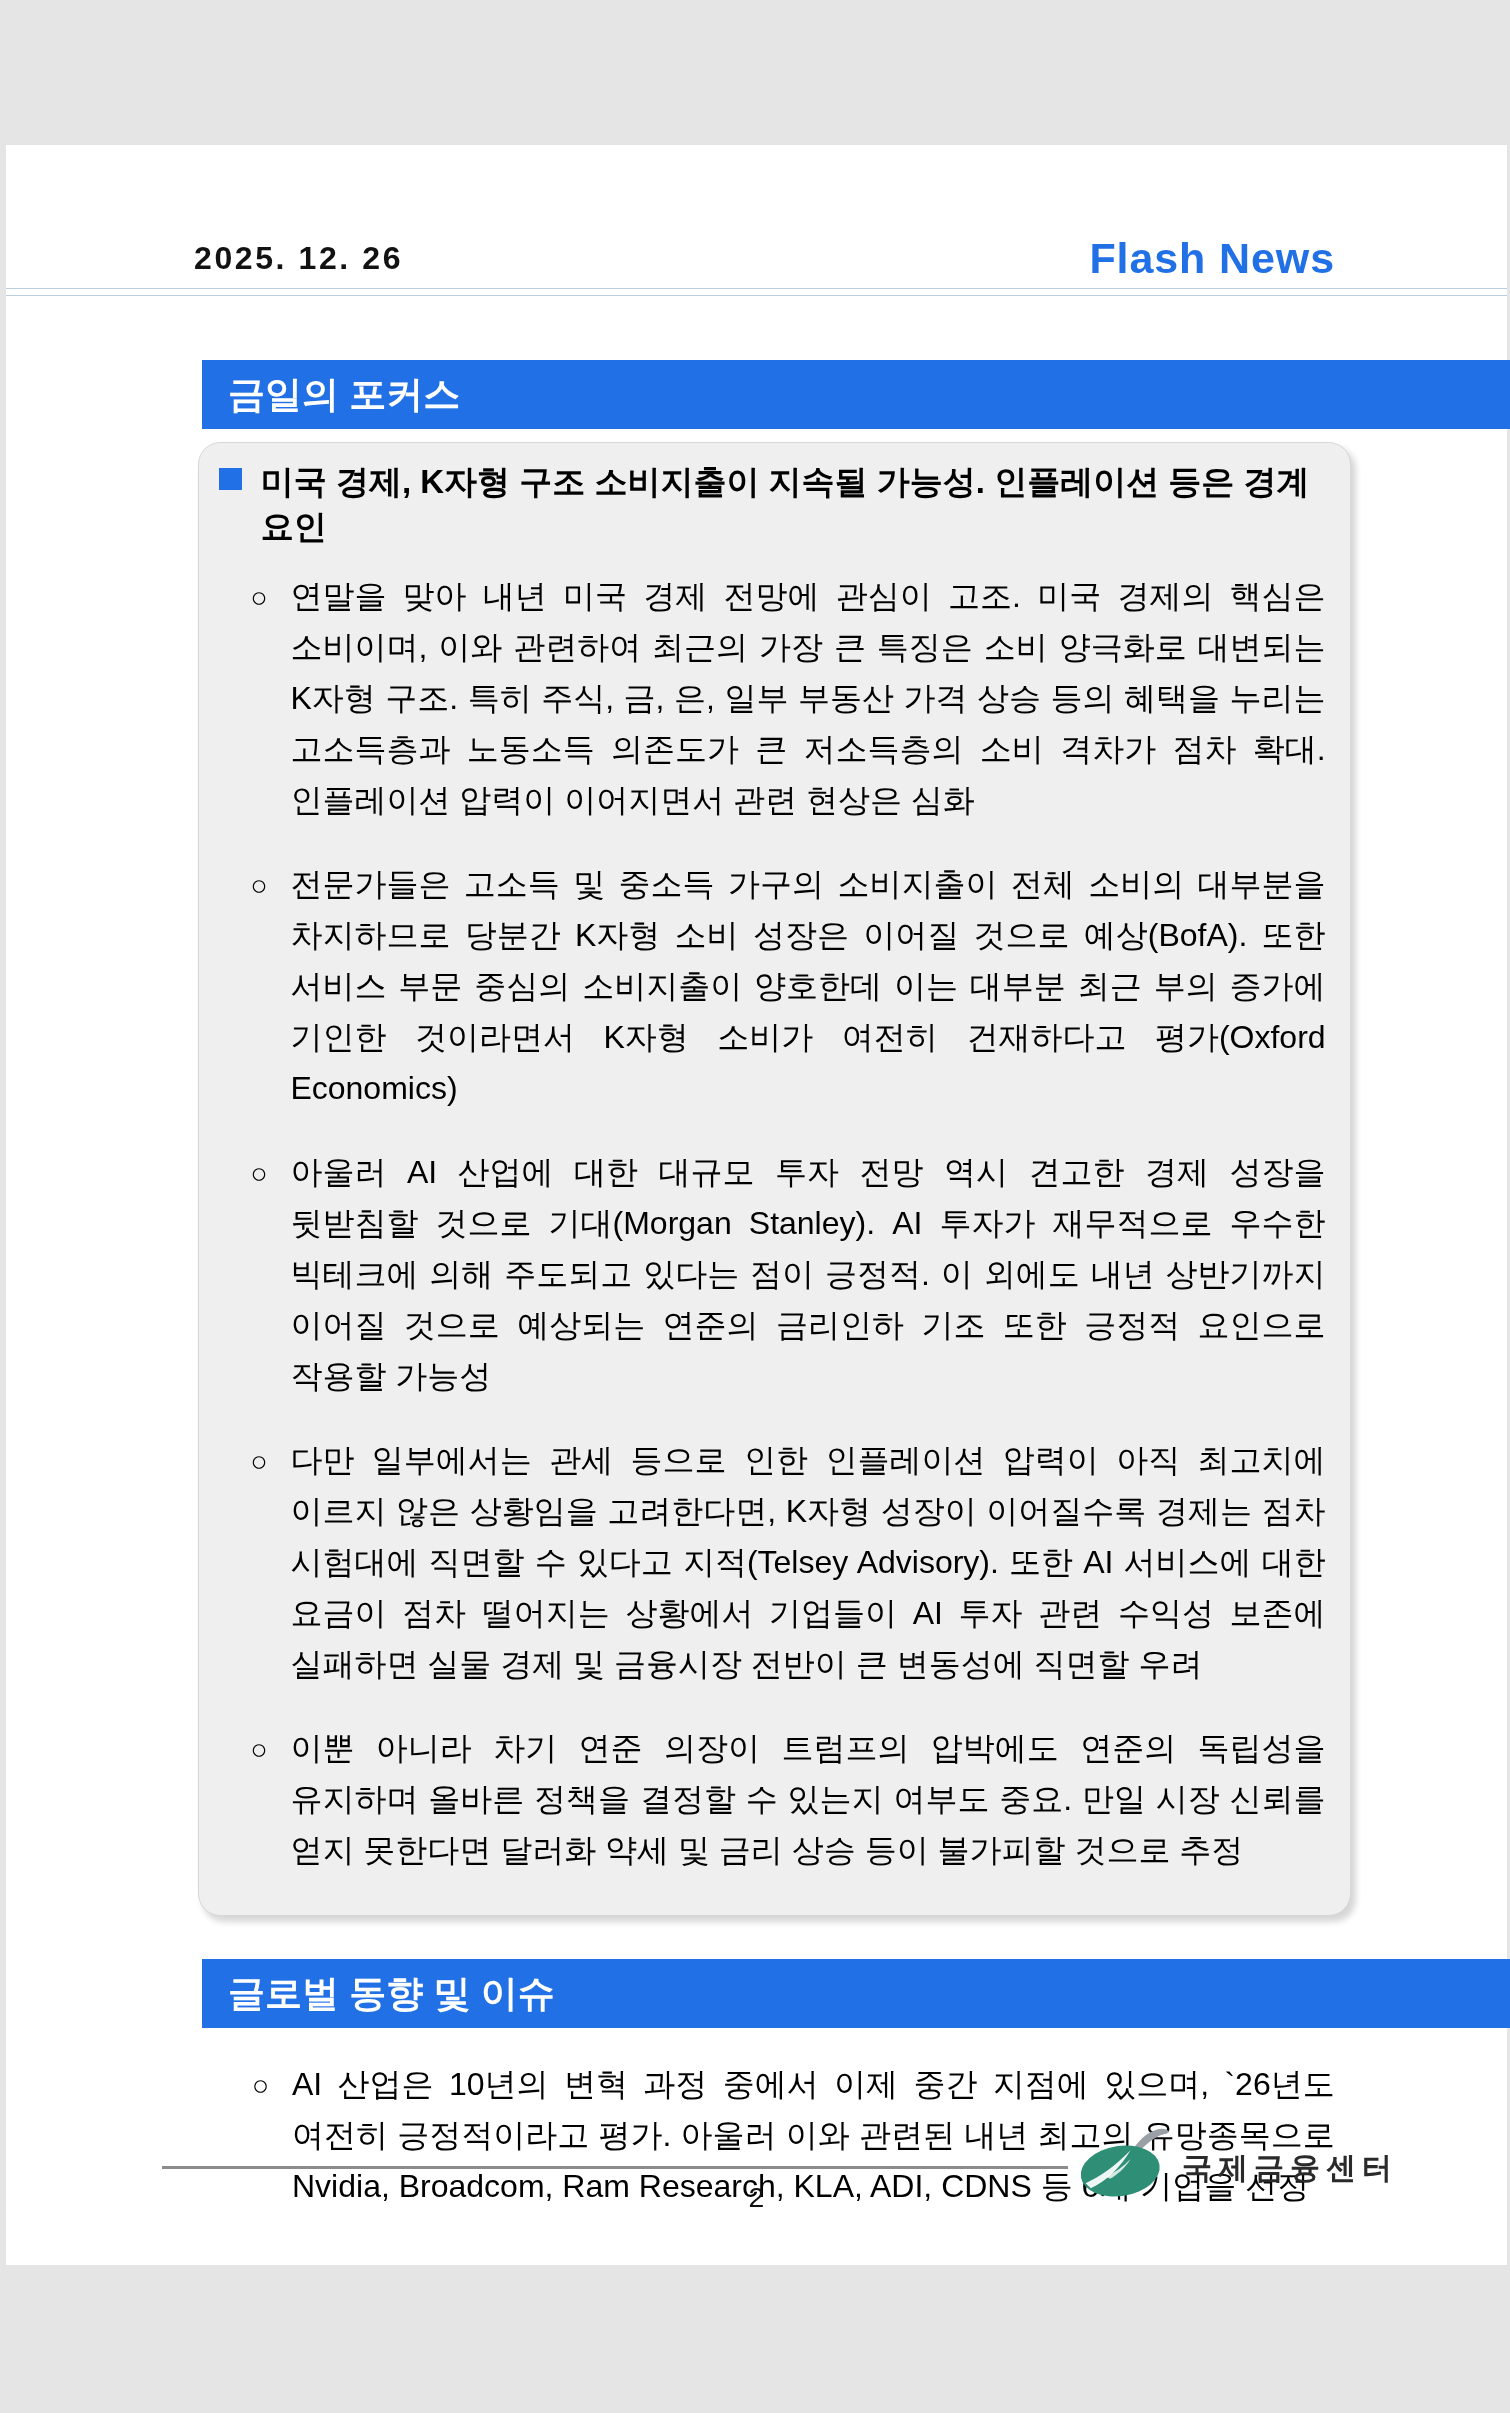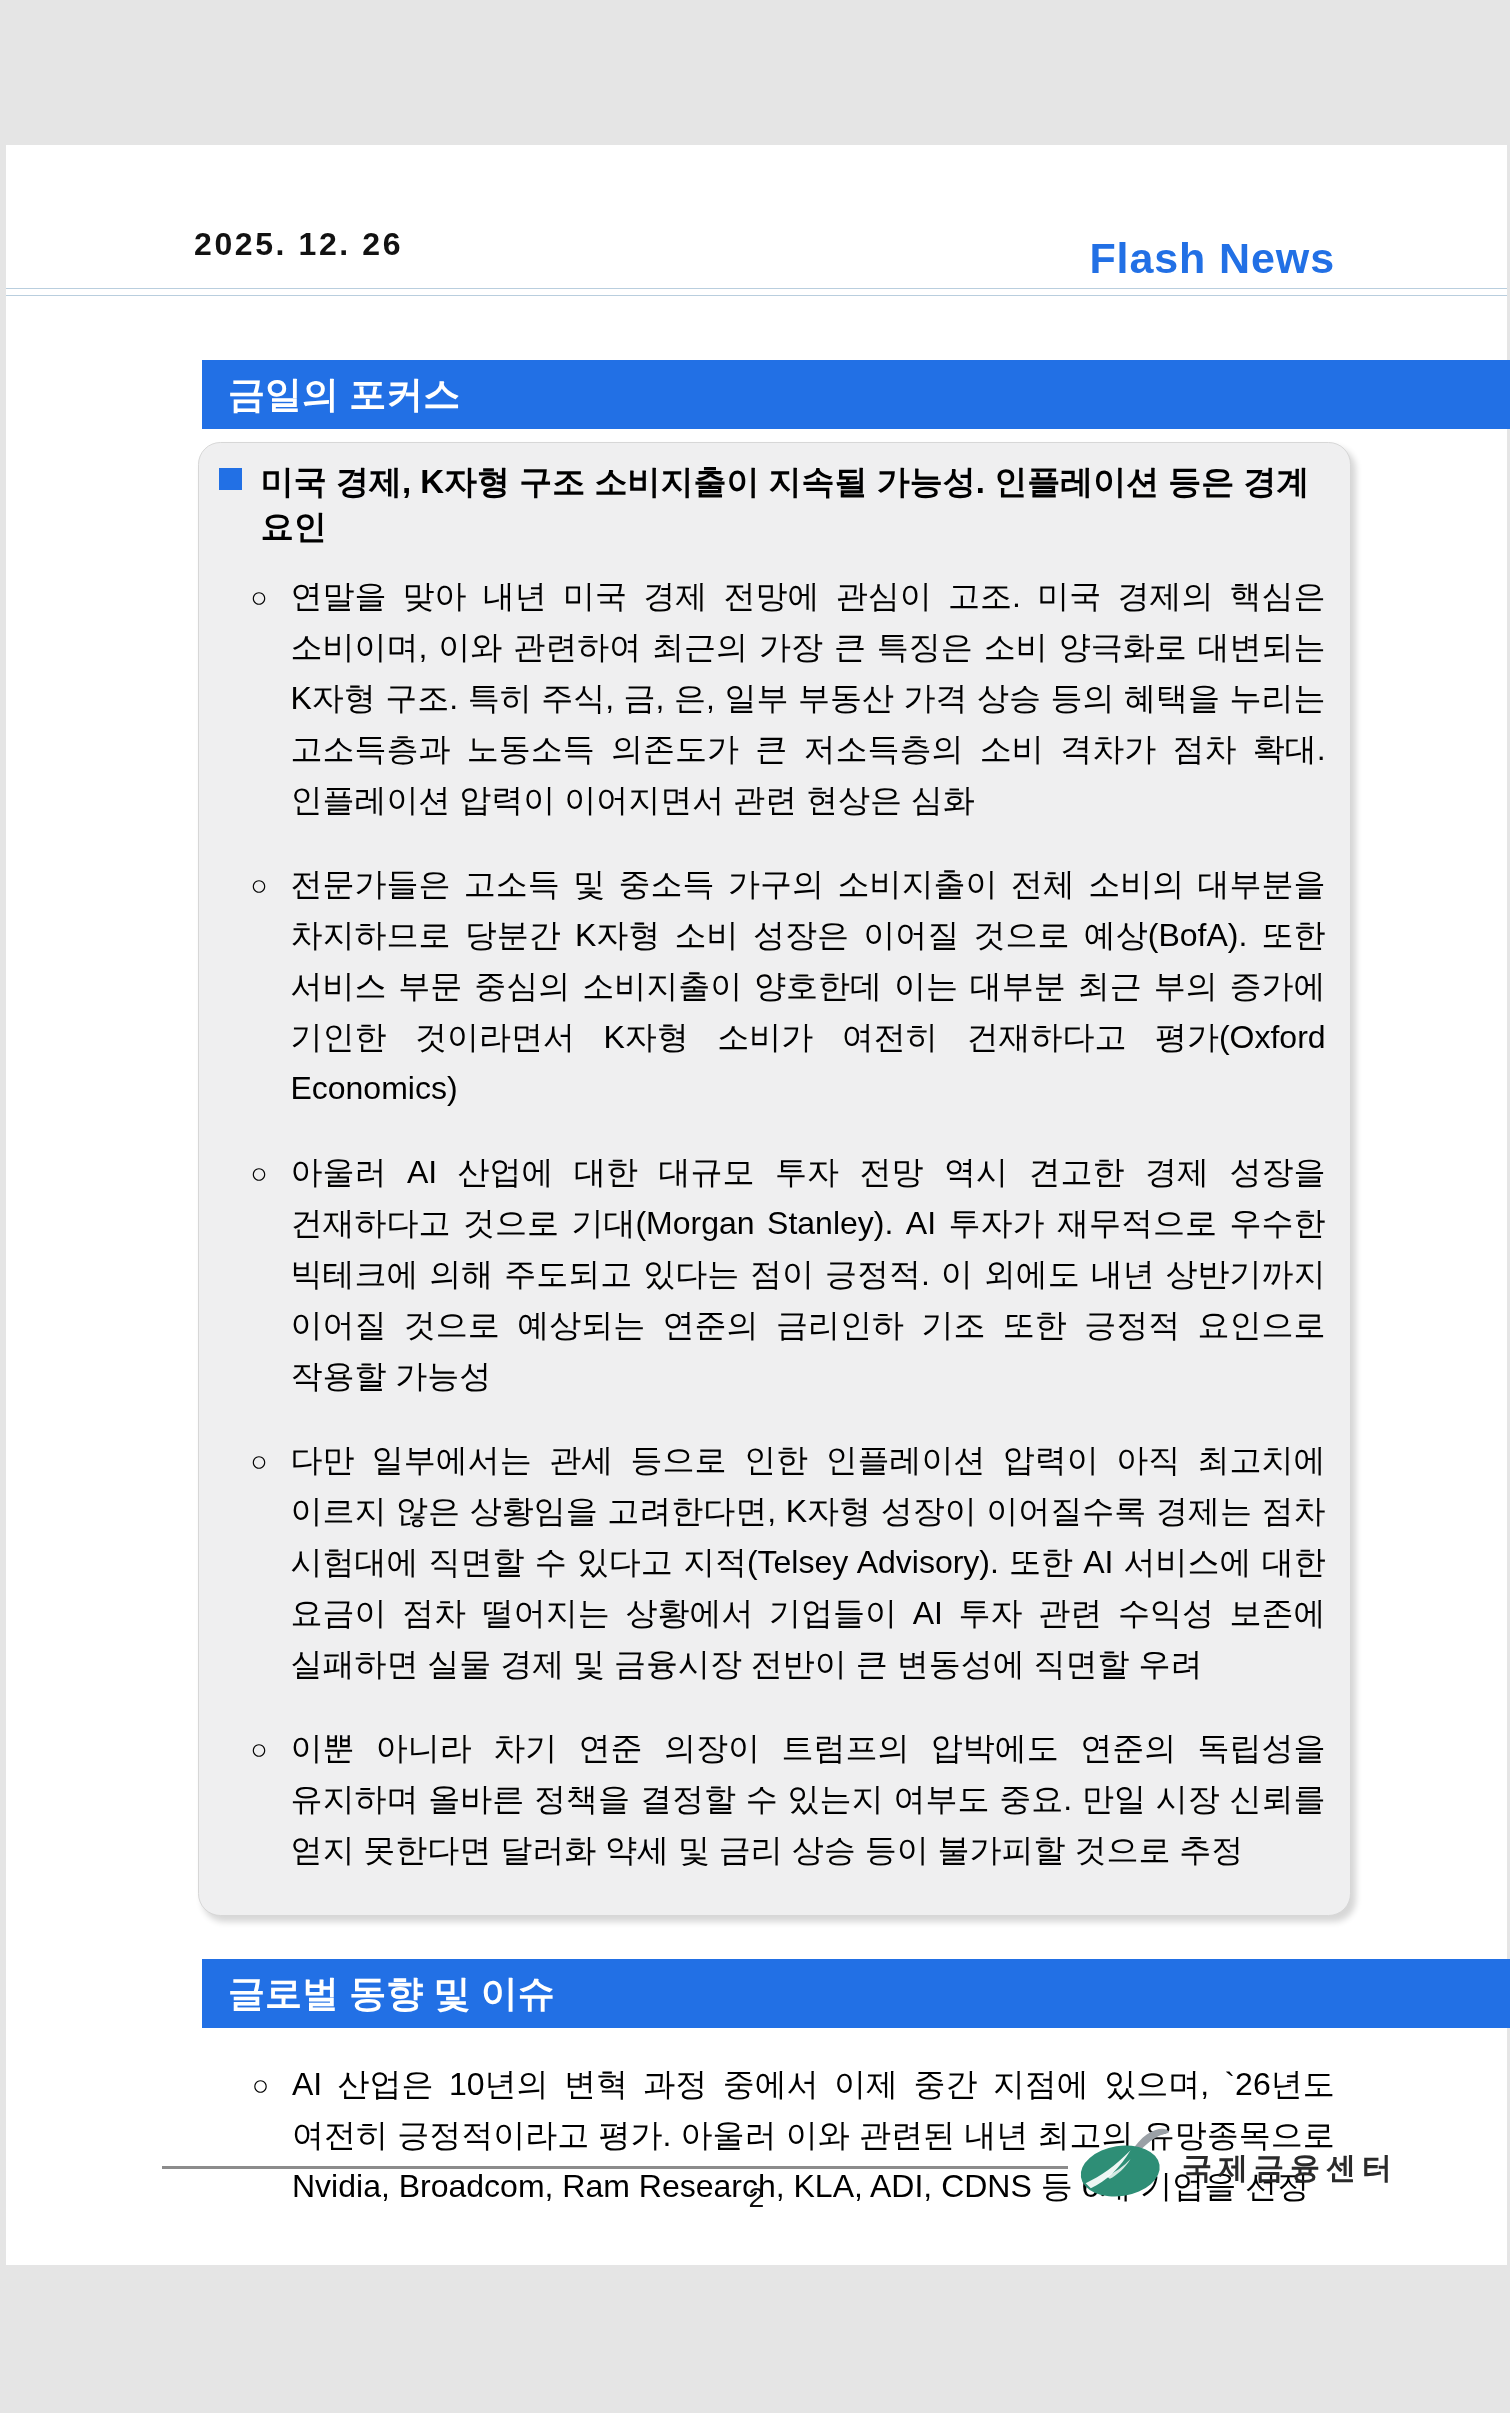--- a/index.html
+++ b/index.html
@@ -13,21 +13,21 @@
     background:#e5e5e5;
     font-family:"Liberation Sans","DejaVu Sans",sans-serif;
     color:#000;
   }
   .page{
     position:absolute;left:6px;top:145px;width:1501px;height:2120px;
     background:#ffffff;
   }
   
   .date{
-    position:absolute;left:188px;top:83px;
+    position:absolute;left:188px;top:97px;
     font-size:32px;line-height:32px;font-weight:700;color:#121212;
     letter-spacing:2.6px;
   }
   .brand{
     position:absolute;right:172px;top:92px;
     font-size:43px;line-height:43px;font-weight:700;color:var(--accent);
     letter-spacing:0.9px;
   }
   .hdr-rule{
     position:absolute;left:0;top:143px;width:100%;height:7.8px;
@@ -106,21 +106,21 @@
     <div class="section-bar">금일의 포커스</div>
 
     <div class="focus-box">
       <div class="item-heading">
         <span class="sq"></span>
         <span>미국 경제, K자형 구조 소비지출이 지속될 가능성. 인플레이션 등은 경계 요인</span>
       </div>
       <ul class="bullets" id="list-0">
           <li><span class="o-marker">○</span><span class="seg">연말을 맞아 내년 미국 경제 전망에 관심이 고조. 미국 경제의 핵심은 소비이며, 이와 관련하여 최근의 가장 큰 특징은 소비 양극화로 대변되는 K자형 구조. 특히 주식, 금, 은, 일부 부동산 가격 상승 등의 혜택을 누리는 고소득층과 노동소득 의존도가 큰 저소득층의 소비 격차가 점차 확대. 인플레이션 압력이 이어지면서 관련 현상은 심화</span></li>
           <li><span class="o-marker">○</span><span class="seg">전문가들은 고소득 및 중소득 가구의 소비지출이 전체 소비의 대부분을 차지하므로 당분간 K자형 소비 성장은 이어질 것으로 예상</span><span class="latin-small">(BofA)</span><span class="seg">. 또한 서비스 부문 중심의 소비지출이 양호한데 이는 대부분 최근 부의 증가에 기인한 것이라면서 K자형 소비가 여전히 건재하다고 평가</span><span class="latin-small">(Oxford Economics)</span></li>
-          <li><span class="o-marker">○</span><span class="seg">아울러 AI 산업에 대한 대규모 투자 전망 역시 견고한 경제 성장을 건재하다고 것으로 기대</span><span class="latin-small">(Morgan Stanley)</span><span class="seg">. AI 투자가 재무적으로 우수한 빅테크에 의해 주도되고 있다는 점이 긍정적. 이 외에도 내년 상반기까지 이어질 것으로 예상되는 연준의 금리인하 기조 또한 긍정적 요인으로 작용할 가능성</span></li>
+          <li><span class="o-marker">○</span><span class="seg">아울러 AI 산업에 대한 대규모 투자 전망 역시 견고한 경제 성장을 뒷받침할 것으로 기대</span><span class="latin-small">(Morgan Stanley)</span><span class="seg">. AI 투자가 재무적으로 우수한 빅테크에 의해 주도되고 있다는 점이 긍정적. 이 외에도 내년 상반기까지 이어질 것으로 예상되는 연준의 금리인하 기조 또한 긍정적 요인으로 작용할 가능성</span></li>
           <li><span class="o-marker">○</span><span class="seg">다만 일부에서는 관세 등으로 인한 인플레이션 압력이 아직 최고치에 이르지 않은 상황임을 고려한다면, K자형 성장이 이어질수록 경제는 점차 시험대에 직면할 수 있다고 지적</span><span class="latin-small">(Telsey Advisory)</span><span class="seg">. 또한 AI 서비스에 대한 요금이 점차 떨어지는 상황에서 기업들이 AI 투자 관련 수익성 보존에 실패하면 실물 경제 및 금융시장 전반이 큰 변동성에 직면할 우려</span></li>
           <li><span class="o-marker">○</span><span class="seg">이뿐 아니라 차기 연준 의장이 트럼프의 압박에도 연준의 독립성을 유지하며 올바른 정책을 결정할 수 있는지 여부도 중요. 만일 시장 신뢰를 얻지 못한다면 달러화 약세 및 금리 상승 등이 불가피할 것으로 추정</span></li>
         </ul>
     </div>
 
     <div class="section-bar second">글로벌 동향 및 이슈</div>
 
     <ul class="bullets outside" id="list-1">
         <li><span class="o-marker">○</span><span class="seg">AI 산업은 10년의 변혁 과정 중에서 이제 중간 지점에 있으며, `26년도 여전히 긍정적이라고 평가. 아울러 이와 관련된 내년 최고의 유망종목으로 Nvidia, Broadcom, Ram Research, KLA, ADI, CDNS 등 6개 기업을 선정</span></li>
       </ul>

